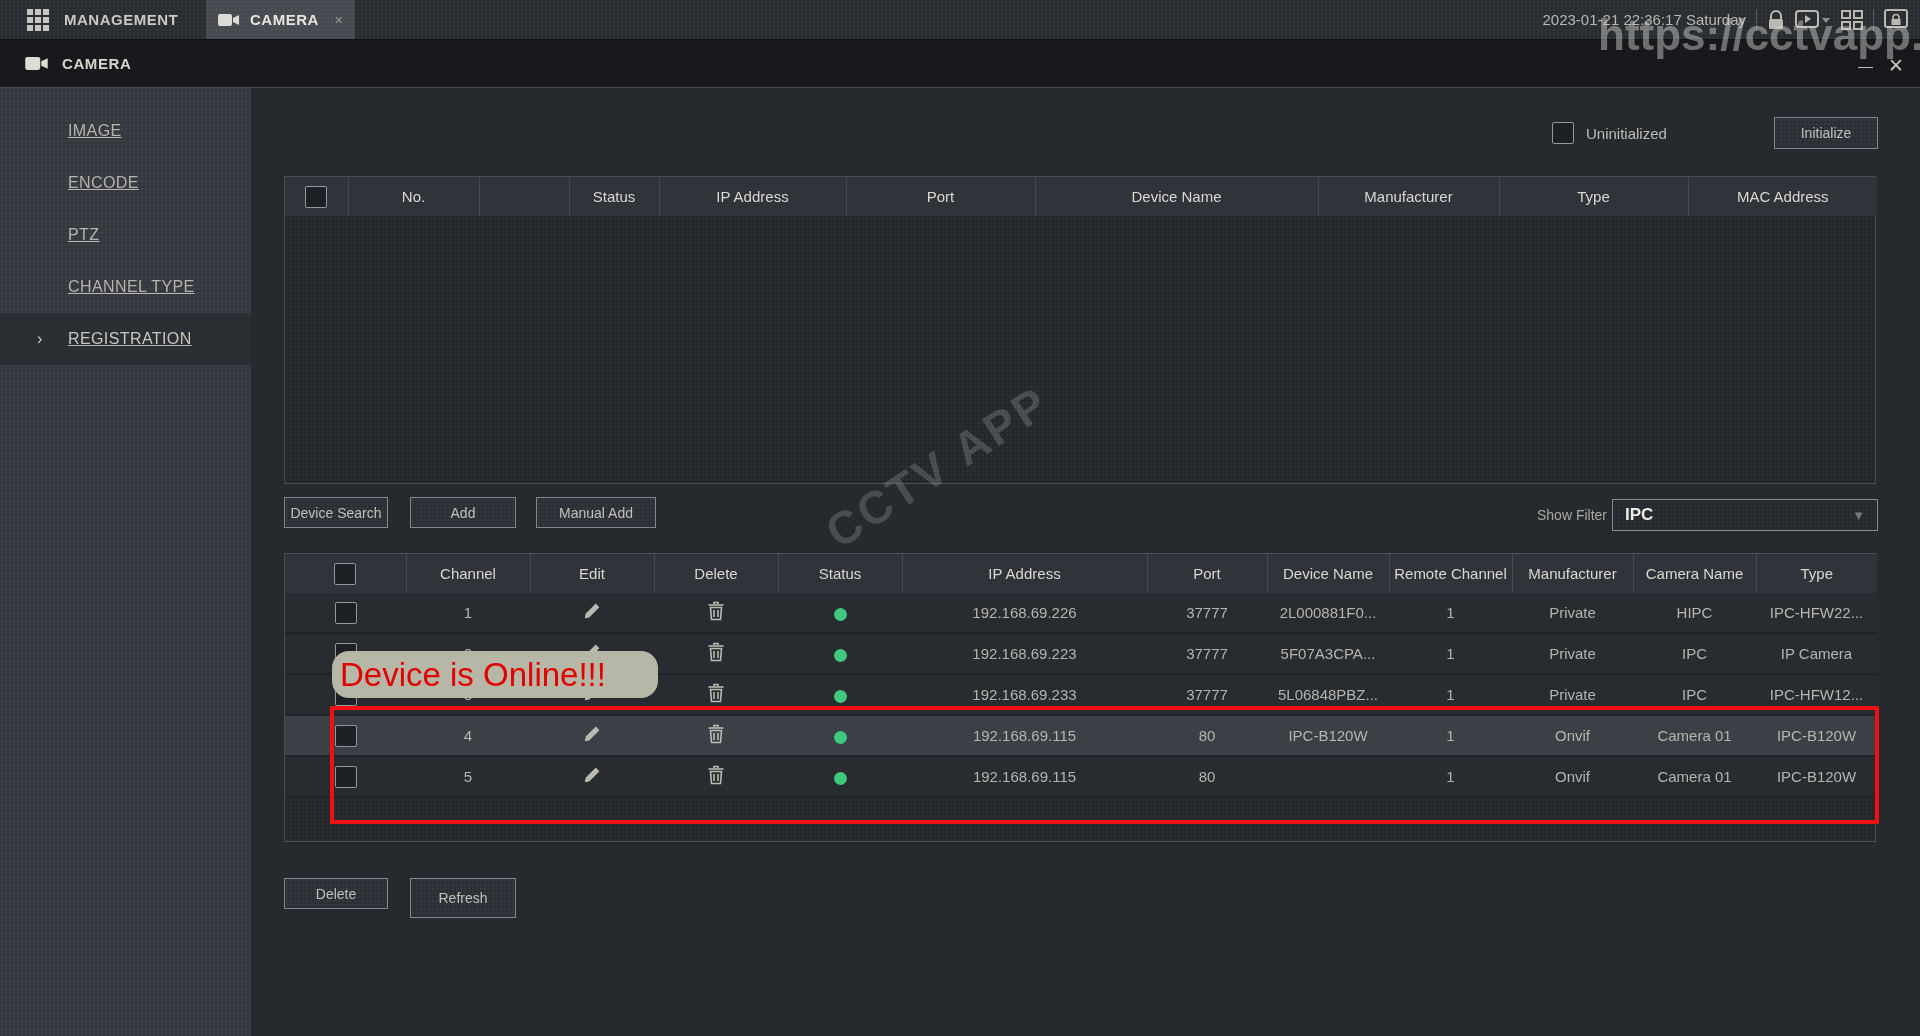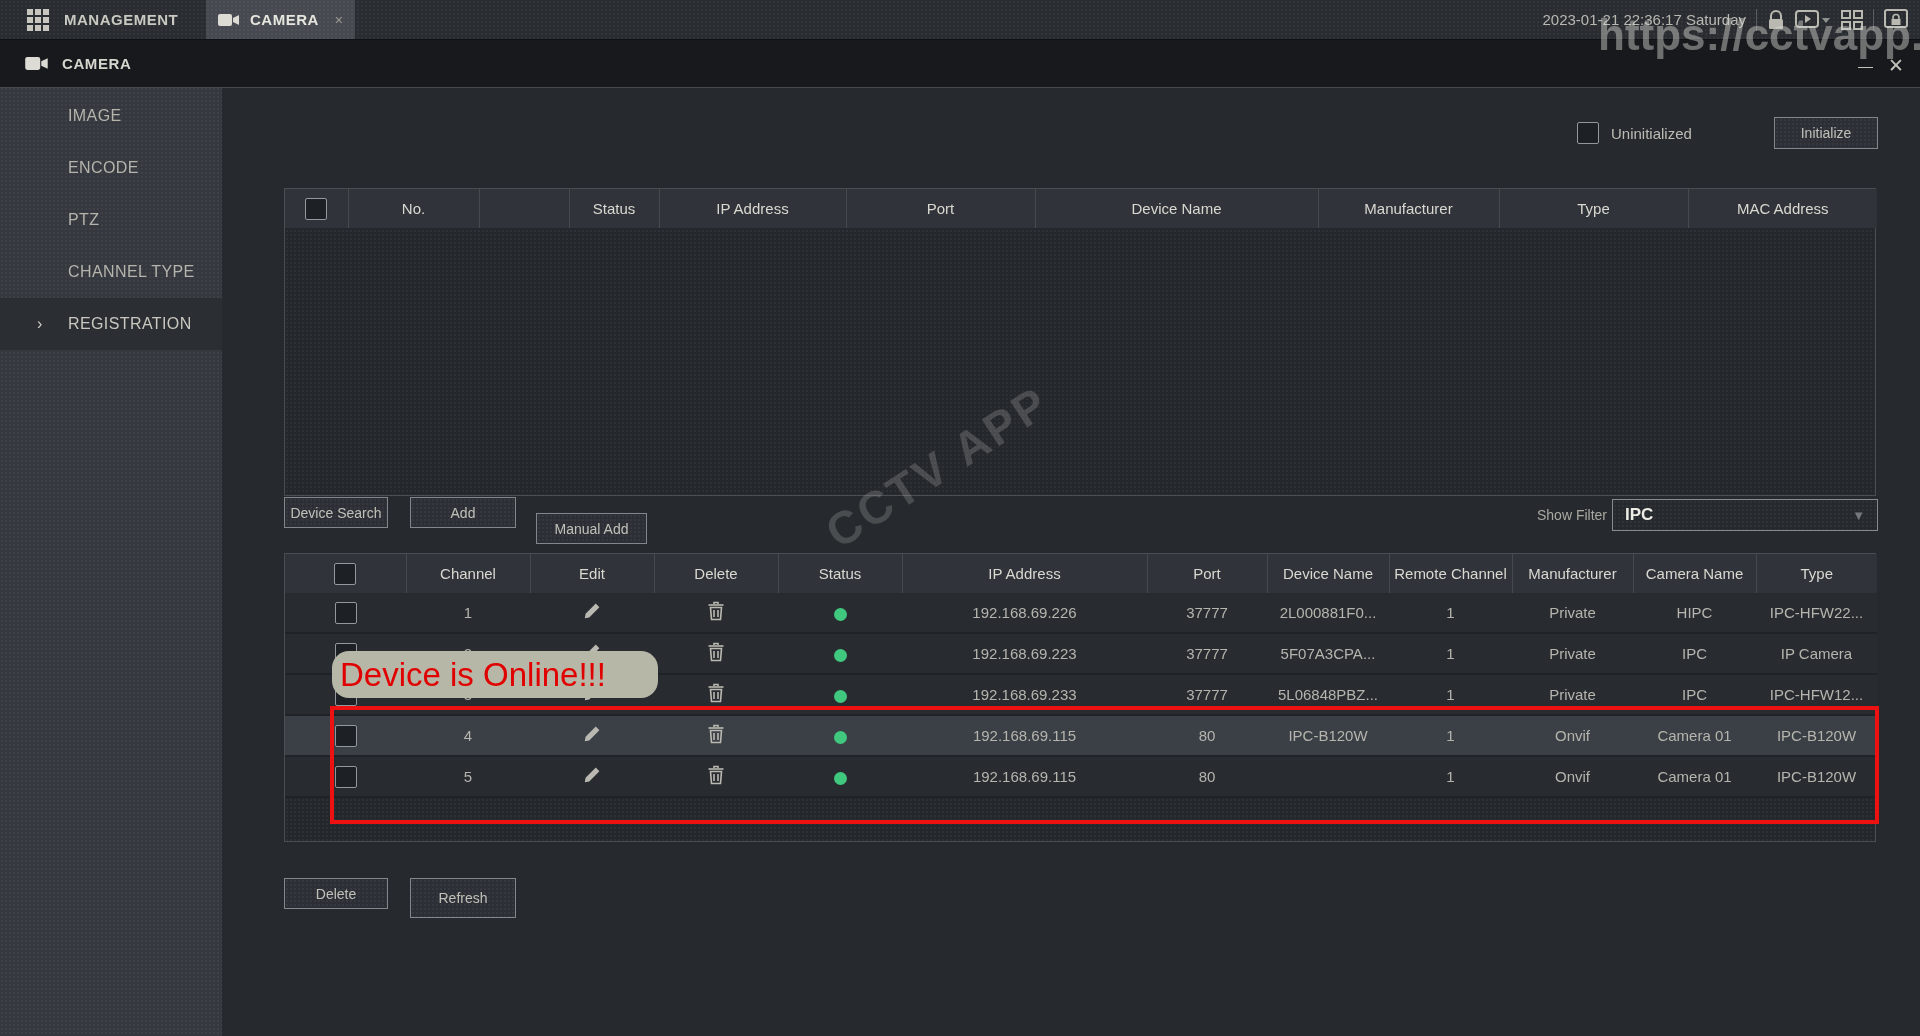--- a/index.html
+++ b/index.html
@@ -26,39 +26,39 @@
   .vsep { width:1px; height:22px; background:#5a5d62; }
   .tb-icon { display:flex; align-items:center; }
   
   .win-titlebar { position:absolute; left:0; top:39px; width:1920px; height:48px;
     background:#17191d; border-bottom:1px solid #46494e; z-index:4; }
   .win-title-group { position:absolute; left:25px; top:0; height:48px; display:flex; align-items:center; gap:13px; }
   .win-title { font-size:15px; font-weight:bold; color:#d6d6ce; letter-spacing:.6px; }
   .win-controls { position:absolute; right:16px; top:17px; display:flex; gap:15px; align-items:center; }
   .win-controls span { color:#c2c2ba; font-size:19px; line-height:19px; }
   
-  .sidebar { position:absolute; left:0; top:87px; width:222px; bottom:0;
-    background-color:#35383e; padding-top:3px; box-sizing:border-box; z-index:3; }
+  .sidebar { position:absolute; left:0; top:87px; width:251px; bottom:0;
+    background-color:#35383e; padding-top:18px; box-sizing:border-box; z-index:3;text-decoration:underline; }
   .side-item { position:relative; height:52px; display:flex; align-items:center;
     padding-left:68px; font-size:16px; color:#b4b4ac; letter-spacing:.4px; cursor:default; }
   .side-item.selected { background:#2b2e33; color:#c8c8c0; }
   .side-item .arrow { position:absolute; left:37px; font-size:16px; color:#cfcfc7; }
   
   .checkbox { width:22px; height:22px; box-sizing:border-box; border:1px solid #94989d;
     background:#1d2024; border-radius:2px; }
   .btn { position:absolute; box-sizing:border-box; border:1px solid #83878c;
     background-color:#2c3036; color:#c0c0b8; font-size:14px;
     display:flex; align-items:center; justify-content:center; cursor:default; }
   
-  .uninit { position:absolute; left:1552px; top:122px; display:flex; align-items:center; gap:12px;margin-left:25px; }
+  .uninit { position:absolute; left:1552px; top:122px; display:flex; align-items:center; gap:12px; }
   .uninit-label { font-size:15px; color:#bcbcb4; }
   
   .tbl-wrap { position:absolute; left:284px; width:1592px; border:1px solid #4a4e53;
     box-sizing:border-box; background-color:#24272c; }
-  #tbl-top { top:188px; height:308px; }
+  #tbl-top { top:176px; height:308px; }
   #tbl-bottom { top:553px; height:289px; }
   table { width:100%; table-layout:fixed; border-collapse:collapse; }
   th { height:37px; background:#303339; color:#d9d9d1; font-weight:normal; font-size:15px; }
   th + th { border-left:1px solid #46494e; }
   td { height:37px; text-align:center; font-size:15px; color:#b5b5ad; overflow:hidden; white-space:nowrap; }
   tbody tr { border-bottom:2px solid #1f2226; background-color:#282c31; }
   tbody tr.highlight { background-color:#3b4046; }
   td .checkbox, th .checkbox { margin:0 auto; }
   .dot { display:inline-block; width:13px; height:13px; border-radius:50%; background:#3fc87e; vertical-align:middle; }
   .cell-icon { display:inline-block; vertical-align:middle; cursor:default; }
@@ -221,21 +221,21 @@
           <th>Manufacturer</th>
           <th>Type</th>
           <th>MAC Address</th>
         </tr>
       </thead>
     </table>
   </div>
 
   <div class="btn dotted" style="left:284px; top:497px; width:104px; height:31px;">Device Search</div>
   <div class="btn dotted" style="left:410px; top:497px; width:106px; height:31px;">Add</div>
-  <div class="btn dotted" style="left:536px; top:497px; width:111px; height:31px;margin-top:16px;">Manual Add</div>
+  <div class="btn dotted" style="left:536px; top:497px; width:120px; height:31px;">Manual Add</div>
 
   <span class="show-filter-label">Show Filter</span>
   <div class="filter-select dotted">
     <span class="filter-value">IPC</span>
     <span class="filter-caret">▼</span>
   </div>
 
   <div class="tbl-wrap dotted" id="tbl-bottom">
     <table>
       <colgroup>

